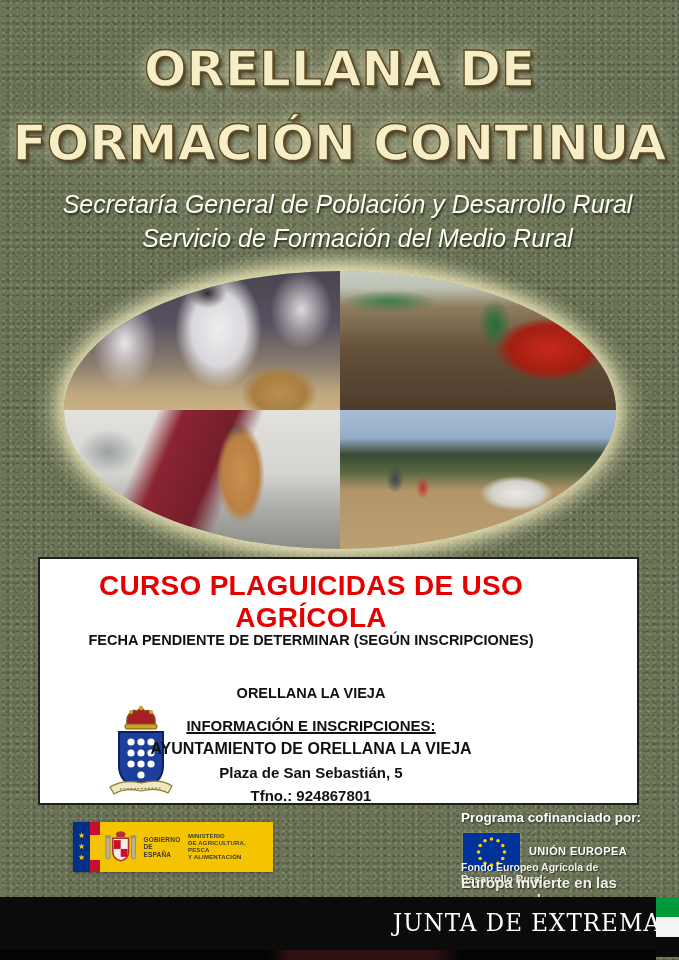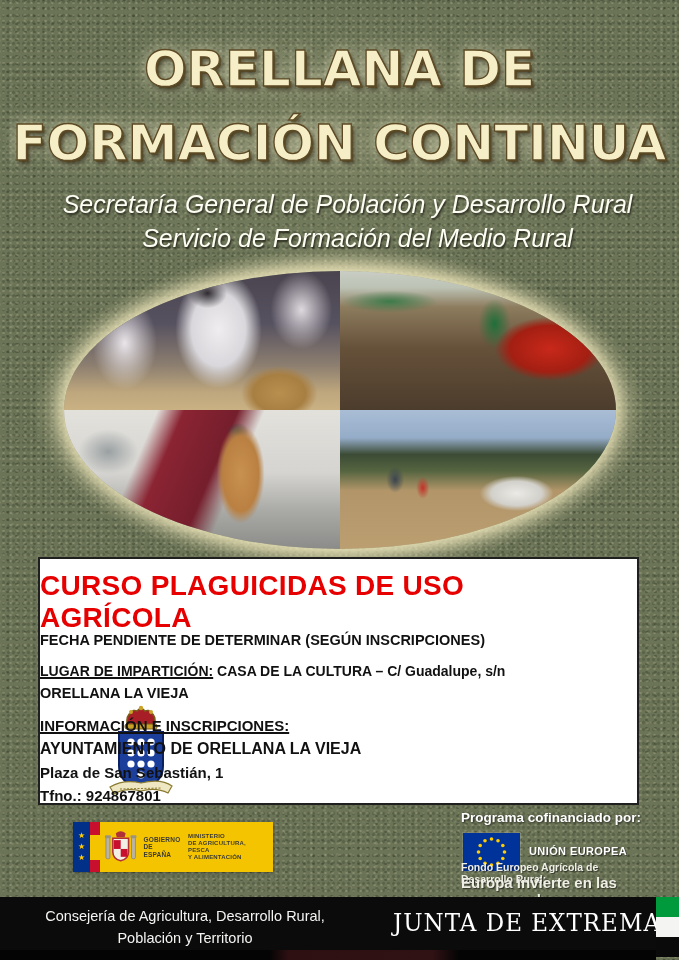--- a/index.html
+++ b/index.html
@@ -81,21 +81,21 @@
       radial-gradient(ellipse 9px 15px at 30% 56%, #c23128 0%, transparent 75%),
       radial-gradient(ellipse 12px 18px at 20% 50%, #3a4450 0%, transparent 75%),
       linear-gradient(180deg, #a9bdd5 0%, #95acc8 20%, #3b4b35 32%, #566540 44%, #b2966a 58%, #bb9f71 100%);
   }
 
   
   .course-box {
     position:absolute; left:38px; top:557px; width:601px; height:248px;
     background:#ffffff; border:2px solid #1f1f1f;
   }
-  .course-box div { position:absolute; left:0; width:542px; text-align:left; color:#111; }
+  .course-box div { position:absolute; left:0; width:542px; text-align:center; color:#111; }
   .course-title { top:11px; font-size:28px; font-weight:bold; color:#e60000 !important; letter-spacing:0.3px; }
   .course-date { top:73px; font-size:14.5px; font-weight:bold; }
   .course-location { top:104px; font-size:14px; font-weight:bold; }
   .course-city { top:126px; font-size:14.5px; font-weight:bold; }
   .course-info-label { top:158px; font-size:15px; font-weight:bold; text-decoration:underline; text-decoration-thickness:2px; }
   .course-info-org { top:181px; font-size:16px; font-weight:bold; }
   .course-info-address { top:205px; font-size:15px; font-weight:bold; }
   .course-info-phone { top:228px; font-size:15px; font-weight:bold; }
   .u { text-decoration:underline; text-decoration-thickness:2px; }
   .crest { position:absolute; left:64px; top:144px; width:74px; height:98px; }
@@ -144,21 +144,20 @@
   <div class="oval">
     <div class="ph ph-lab"></div>
     <div class="ph ph-tractor"></div>
     <div class="ph ph-workshop"></div>
     <div class="ph ph-horse"></div>
   </div>
 
   <div class="course-box">
     <div class="course-title">CURSO PLAGUICIDAS DE USO AGRÍCOLA</div>
     <div class="course-date">FECHA PENDIENTE DE DETERMINAR (SEGÚN INSCRIPCIONES)</div>
-    <div class="course-location"><span class="u">LUGAR DE IMPARTICIÓN:</span><span> CASA DE LA CULTURA – C/ Guadalupe, s/n</span></div>
     <div class="course-city">ORELLANA  LA VIEJA</div>
 
     <svg class="crest" viewBox="0 0 74 98">
       <path d="M23 22 Q22 12 27 10 Q29 6 33 8 Q37 3 41 8 Q45 6 47 10 Q52 12 51 22 Z" fill="#a81e26" stroke="#7a5c18" stroke-width="1.4"></path>
       <circle cx="27" cy="9" r="2" fill="#c9a227"></circle>
       <circle cx="37" cy="5" r="2.2" fill="#c9a227"></circle>
       <circle cx="47" cy="9" r="2" fill="#c9a227"></circle>
       <rect x="21" y="21" width="32" height="5" rx="2" fill="#c9a227" stroke="#7a5c18" stroke-width="1"></rect>
       <path d="M15 29 h44 v34 q0 18 -22 22 q-22 -4 -22 -22 Z" fill="#1d3f9c" stroke="#0a2060" stroke-width="2"></path>
       <g fill="#ffffff">
@@ -172,21 +171,21 @@
           <circle cx="37" cy="61" r="3.6"></circle>
           <circle cx="47" cy="61" r="3.6"></circle>
         <circle cx="37" cy="72" r="3.6"></circle>
       </g>
       <path d="M6 84 q14 -8 31 -4 q20 -5 31 3 l-4 7 q-12 -6 -27 -2 q-16 -4 -27 3 Z" fill="#efe6c2" stroke="#8a7a30" stroke-width="1.2"></path>
       <line x1="16" y1="86" x2="58" y2="85" stroke="#8a7a30" stroke-width="1" stroke-dasharray="2 1.5"></line>
     </svg>
 
     <div class="course-info-label">INFORMACIÓN E INSCRIPCIONES:</div>
     <div class="course-info-org">AYUNTAMIENTO DE ORELLANA LA VIEJA</div>
-    <div class="course-info-address">Plaza de San Sebastián, 1</div>
+    <div class="course-info-address">Plaza de San Sebastián, 5</div>
     <div class="course-info-phone">Tfno.: 924867801</div>
   </div>
 
   <div class="gov-logo">
     <div class="gov-blue">
       <span>★</span>
       <span>★</span>
       <span>★</span>
     </div>
     <div class="gov-flag">
@@ -233,24 +232,20 @@
       <circle cx="28.5" cy="6" r="1.8"></circle>
         <circle cx="35.0" cy="7.7" r="1.8"></circle>
         <circle cx="39.8" cy="12.5" r="1.8"></circle>
     </g>
   </svg>
   <div class="eu-name">UNIÓN EUROPEA</div>
   <div class="fund-1">Fondo Europeo Agrícola de Desarrollo Rural:</div>
   <div class="fund-2">Europa invierte en las zonas rurales</div>
 
   <div class="footer-bar"></div>
-  <div class="footer-dept">
-    <div>Consejería de Agricultura, Desarrollo Rural,</div>
-    <div>Población y Territorio</div>
-  </div>
   <div class="footer-brand">JUNTA DE EXTREMADURA</div>
   <div class="ext-flag">
     <div class="g"></div>
       <div class="w"></div>
       <div class="k"></div>
   </div>
   <div class="bottom-strip"></div>
 </div>
 
 </body></html>

